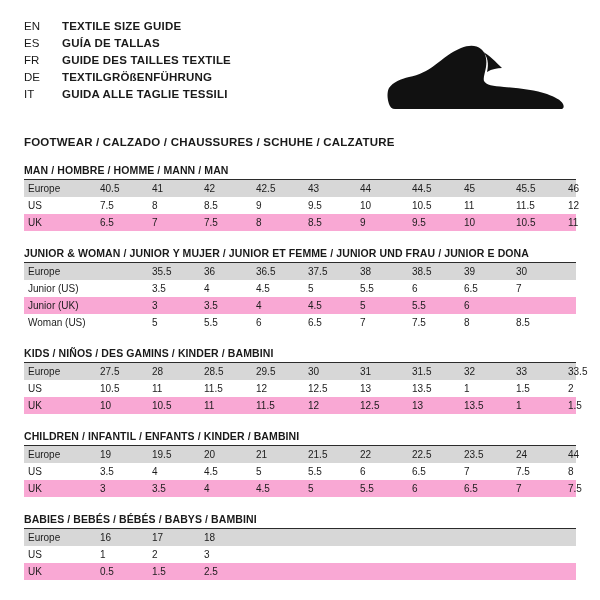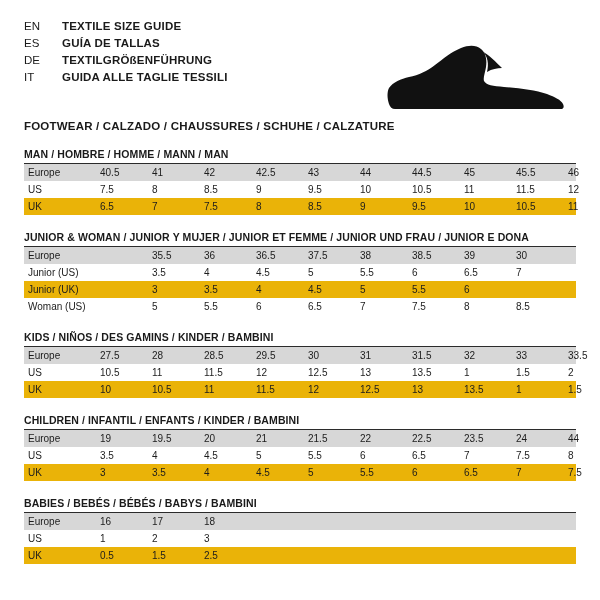--- a/index.html
+++ b/index.html
@@ -55,21 +55,21 @@
     height: 84px;
     margin-right: 6px;
     margin-top: 18px;
     display: flex;
     align-items: center;
     justify-content: center;
   }
   .shoe-wrap svg { display: block; }
 
   .footwear-line {
-    margin-top: 0;
+    margin-top: 16px;
     font-size: 11.5px;
     font-weight: bold;
     letter-spacing: 0.2px;
   }
 
   
   .section {
     margin-top: 16px;
   }
   .section-title {
@@ -92,21 +92,21 @@
     height: 17px;
     padding: 0 0 0 4px;
     vertical-align: middle;
     white-space: nowrap;
     color: #1c1c1c;
   }
   table.size tr.head td {
     background: #d7d7d7;
   }
   table.size tr.alt td {
-    background: #eab308;
+    background: #f9a8d4;
   }
   table.size td.label {
   }
 
   
 </style>
 </head>
 <body>
 
 <div class="page">
@@ -114,20 +114,24 @@
   <div class="header">
 
     <div class="langs">
       <div class="lang-row">
         <div class="lang-code">EN</div>
         <div class="lang-title">TEXTILE SIZE GUIDE</div>
       </div>
       <div class="lang-row">
         <div class="lang-code">ES</div>
         <div class="lang-title">GUÍA DE TALLAS</div>
+      </div>
+      <div class="lang-row">
+        <div class="lang-code">FR</div>
+        <div class="lang-title">GUIDE DES TAILLES TEXTILE</div>
       </div>
       <div class="lang-row">
         <div class="lang-code">DE</div>
         <div class="lang-title">TEXTILGRÖßENFÜHRUNG</div>
       </div>
       <div class="lang-row">
         <div class="lang-code">IT</div>
         <div class="lang-title">GUIDA ALLE TAGLIE TESSILI</div>
       </div>
     </div>

